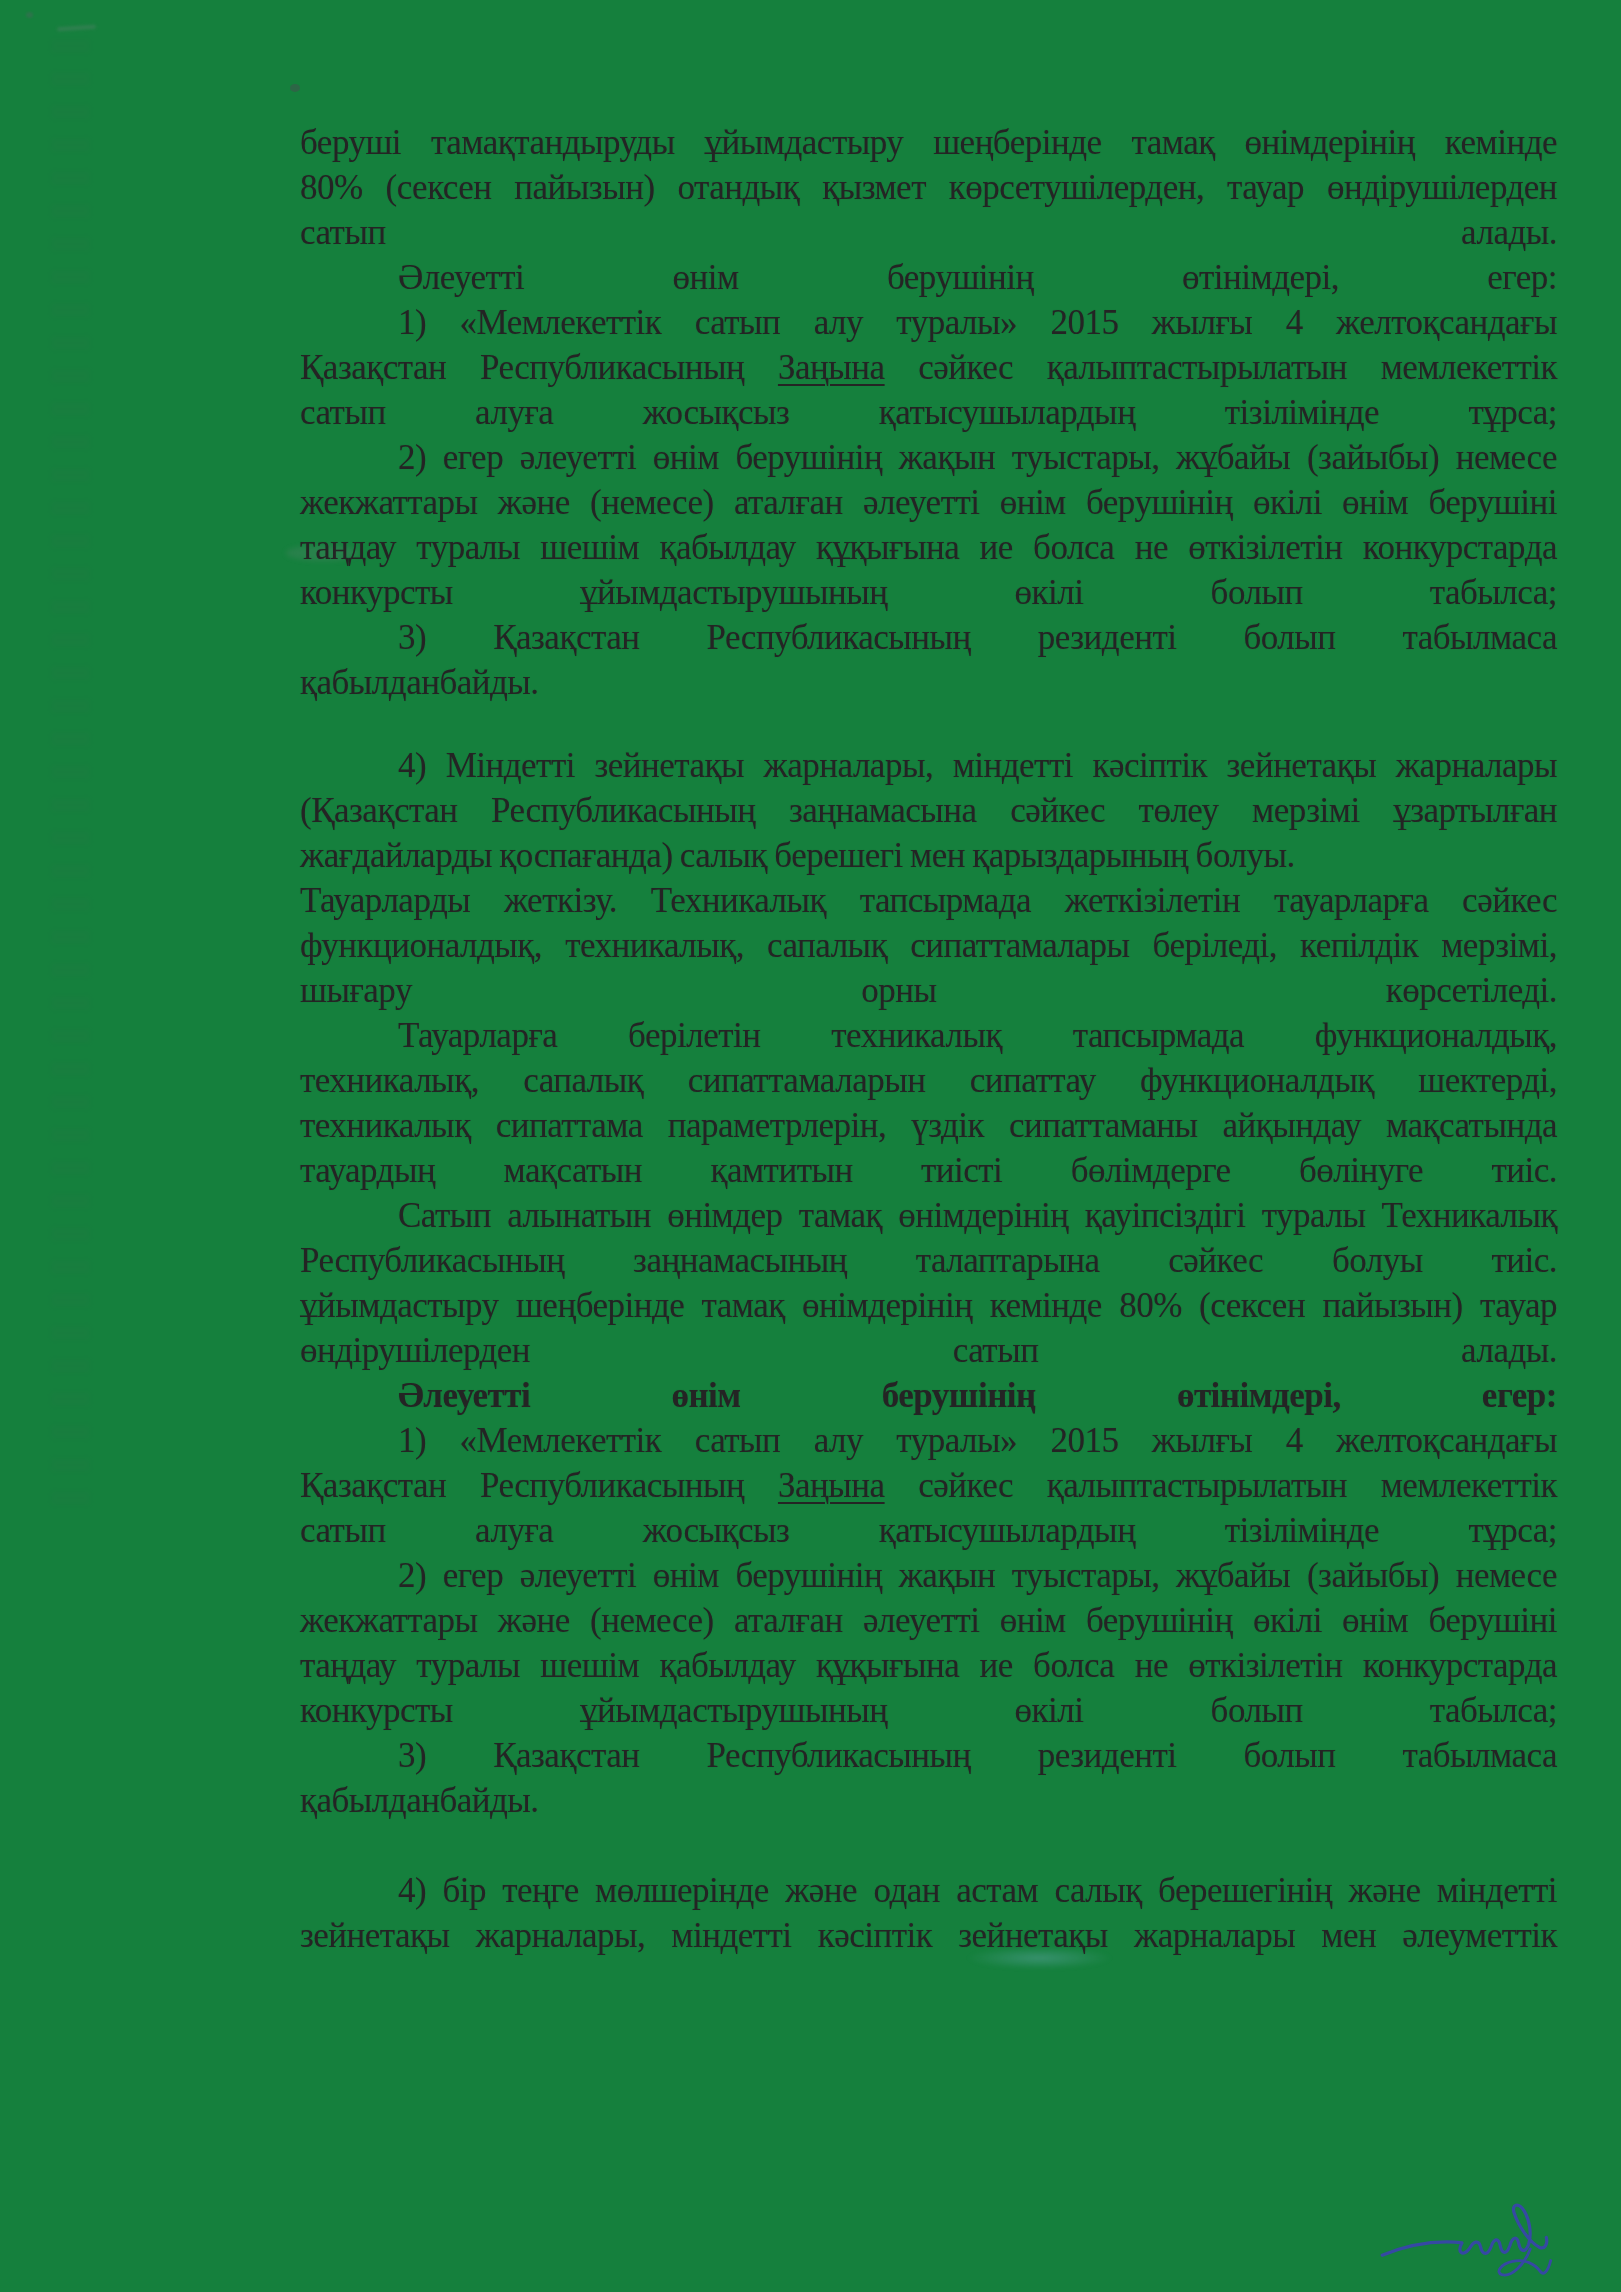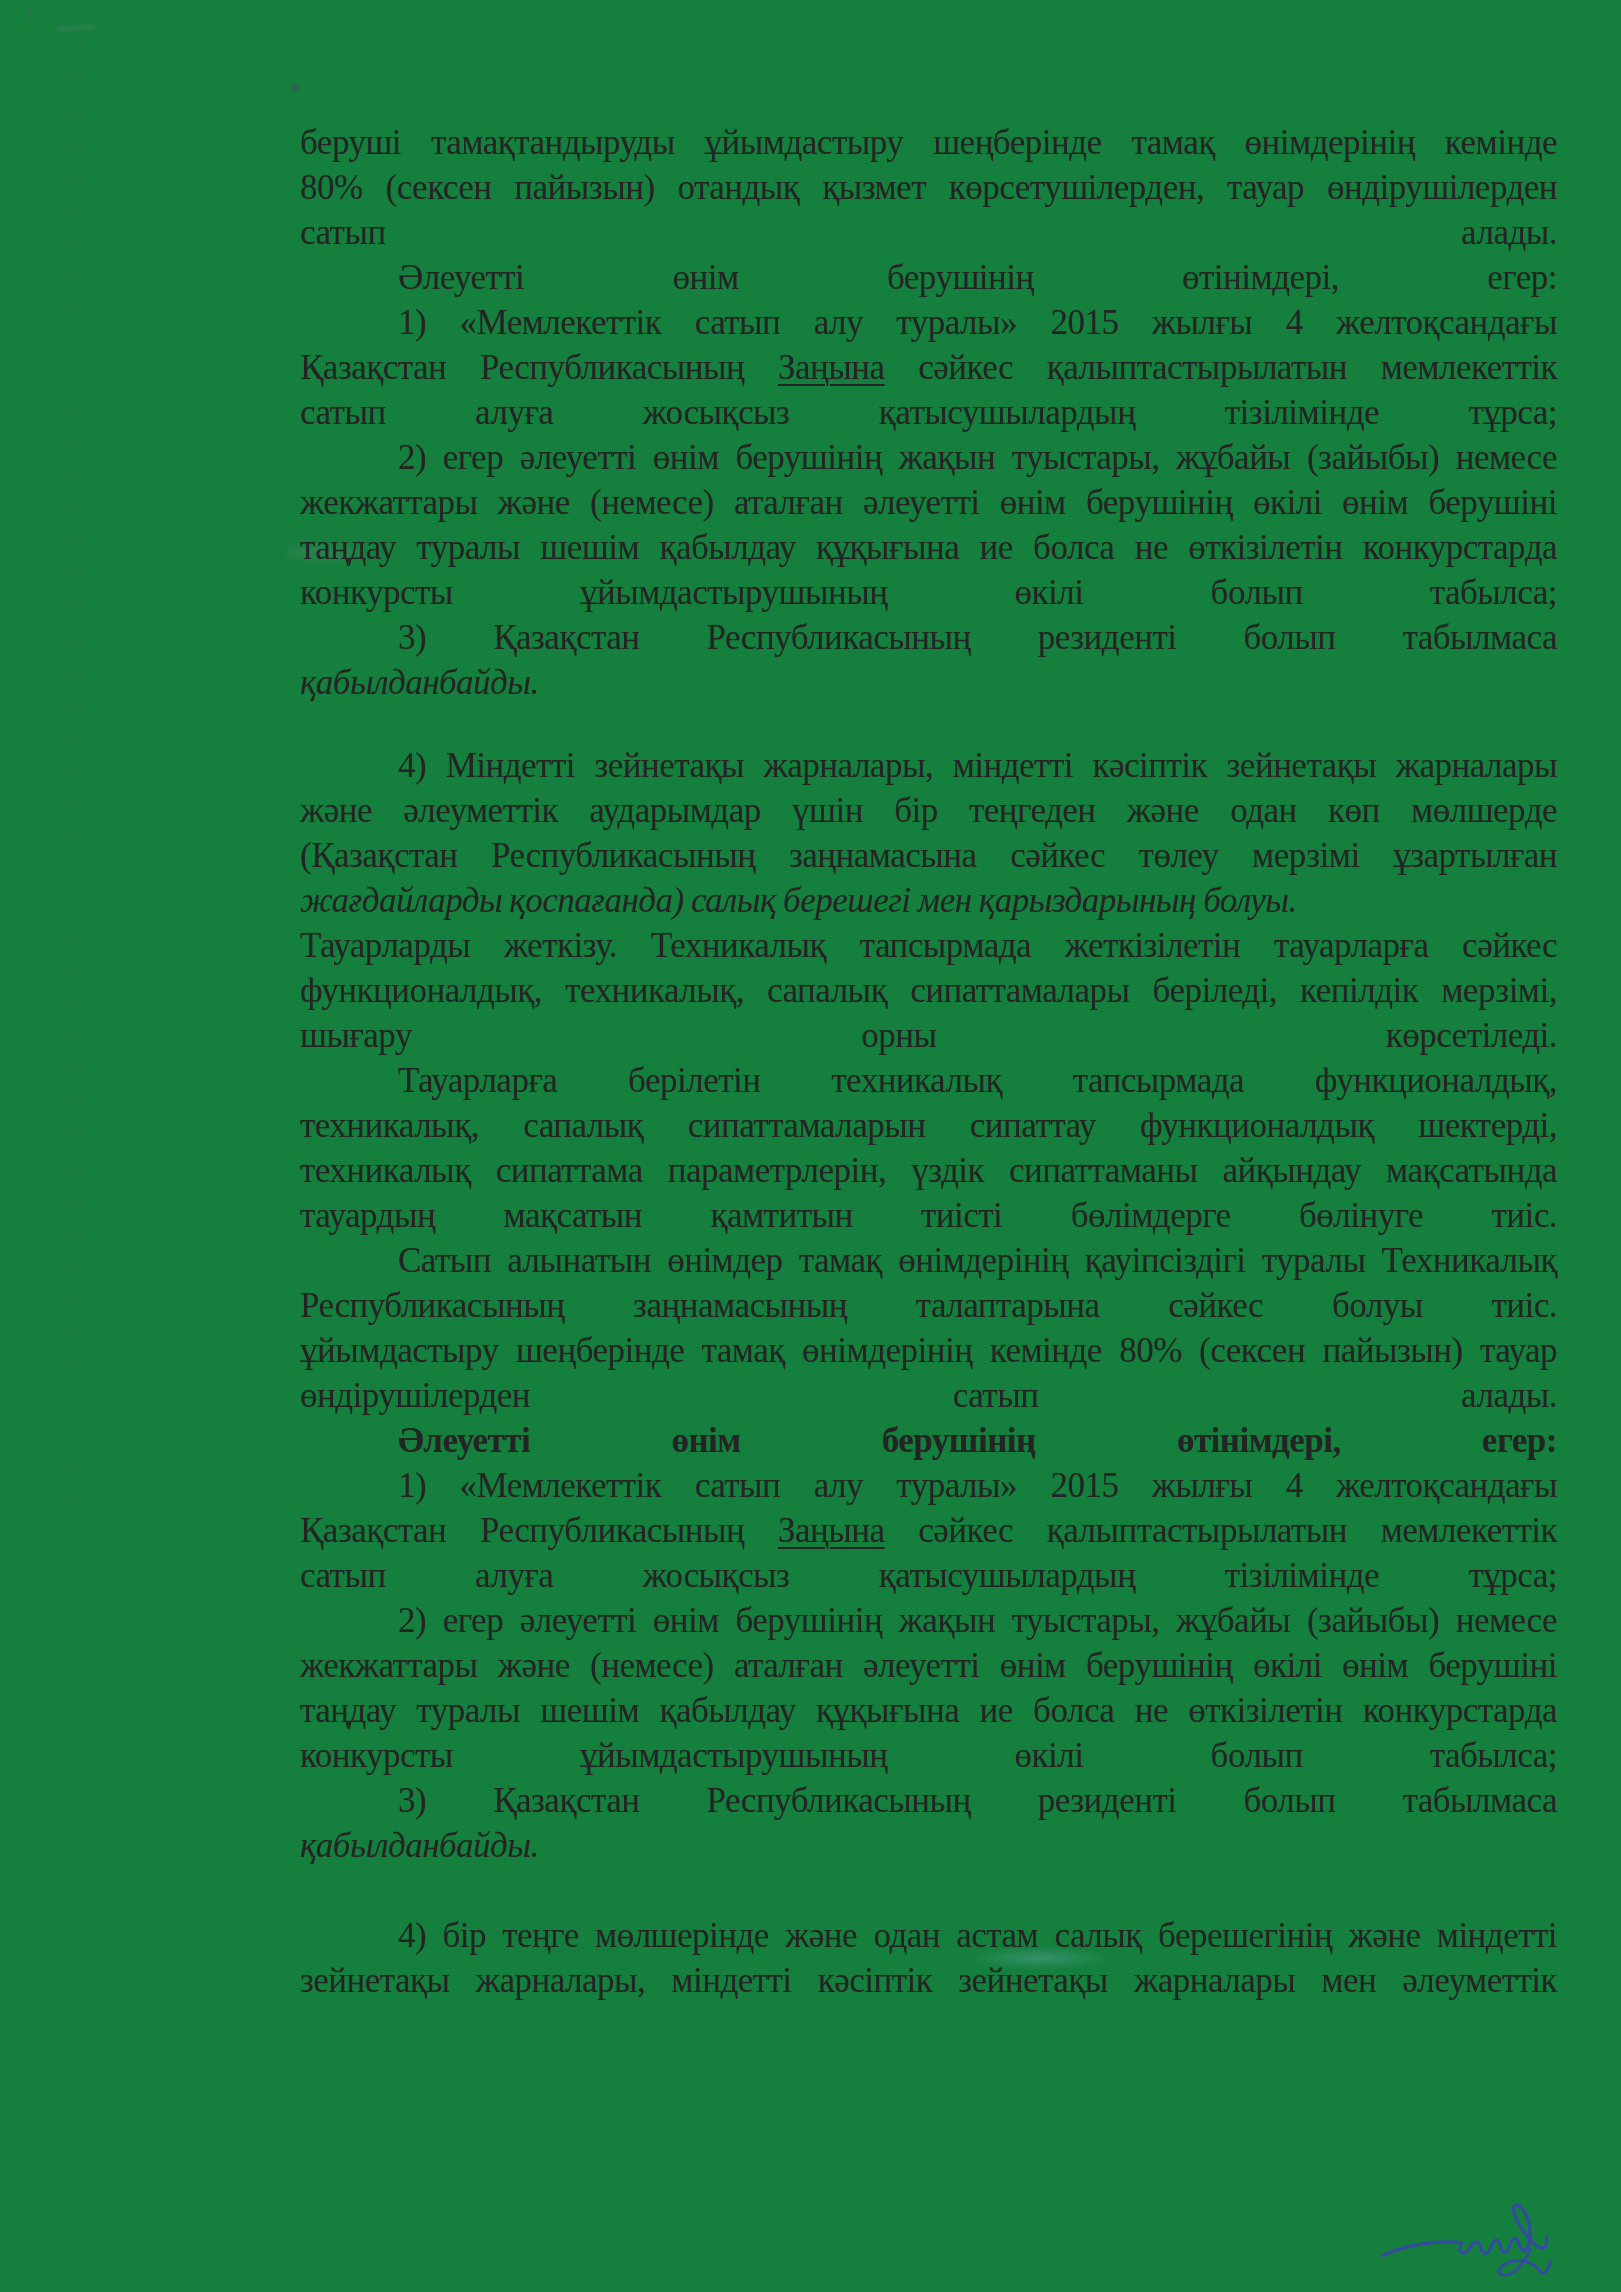--- a/index.html
+++ b/index.html
@@ -19,21 +19,21 @@
     line-height:45px;
     letter-spacing:-0.5px;
     word-spacing:-1px;
     text-shadow:0 0 1px rgba(40,40,40,0.25);
   }
   .line{
     text-align:justify;
     text-align-last:justify;
     min-height:45px;
   }
-  .line.left{text-align-last:left;font-style:italic;}
+  .line.left{text-align-last:left;}
   .line.bold{font-weight:bold;}
   .u{text-decoration:underline;text-decoration-thickness:2px;text-underline-offset:4.9px;}
   
   .bleed-strip{
     position:absolute;left:51px;top:39px;width:39px;height:1470px;
     background:repeating-linear-gradient(180deg,#4a5e55 0 13.7px,transparent 13.7px 33px);
     opacity:0.06;filter:blur(2.9px);
   }
   .corner-speck-1{position:absolute;left:25.5px;top:11.8px;width:7.8px;height:5.9px;border-radius:50%;
     background:rgba(90,95,100,0.35);filter:blur(1px);}
@@ -72,21 +72,20 @@
       <div class="line" style="text-indent: 98px;"><span>1) «Мемлекеттік сатып алу туралы» 2015 жылғы 4 желтоқсандағы</span></div>
       <div class="line"><span>Қазақстан Республикасының </span><span class="u">Заңына</span><span> сәйкес қалыптастырылатын мемлекеттік</span></div>
       <div class="line"><span>сатып алуға жосықсыз қатысушылардың тізілімінде тұрса;</span></div>
       <div class="line" style="text-indent: 98px;"><span>2) егер әлеуетті өнім берушінің жақын туыстары, жұбайы (зайыбы) немесе</span></div>
       <div class="line"><span>жекжаттары және (немесе) аталған әлеуетті өнім берушінің өкілі өнім берушіні</span></div>
       <div class="line"><span>таңдау туралы шешім қабылдау құқығына ие болса не өткізілетін конкурстарда</span></div>
       <div class="line"><span>конкурсты ұйымдастырушының өкілі болып табылса;</span></div>
       <div class="line" style="text-indent: 98px;"><span>3) Қазақстан Республикасының резиденті болып табылмаса</span></div>
       <div class="line left"><span>қабылданбайды.</span></div>
       <div class="line" style="text-indent: 98px; margin-top: 38px;"><span>4) Міндетті зейнетақы жарналары, міндетті кәсіптік зейнетақы жарналары</span></div>
-      <div class="line"><span>және әлеуметтік аударымдар үшін бір теңгеден және одан көп мөлшерде</span></div>
       <div class="line"><span>(Қазақстан Республикасының заңнамасына сәйкес төлеу мерзімі ұзартылған</span></div>
       <div class="line left"><span>жағдайларды қоспағанда) салық берешегі мен қарыздарының болуы.</span></div>
       <div class="line"><span>Тауарларды жеткізу. Техникалық тапсырмада жеткізілетін тауарларға сәйкес</span></div>
       <div class="line"><span>функционалдық, техникалық, сапалық сипаттамалары беріледі, кепілдік мерзімі,</span></div>
       <div class="line"><span>шығару орны көрсетіледі.</span></div>
       <div class="line" style="text-indent: 98px;"><span>Тауарларға берілетін техникалық тапсырмада функционалдық,</span></div>
       <div class="line"><span>техникалық, сапалық сипаттамаларын сипаттау функционалдық шектерді,</span></div>
       <div class="line"><span>техникалық сипаттама параметрлерін, үздік сипаттаманы айқындау мақсатында</span></div>
       <div class="line"><span>тауардың мақсатын қамтитын тиісті бөлімдерге бөлінуге тиіс.</span></div>
       <div class="line" style="text-indent: 98px;"><span>Сатып алынатын өнімдер тамақ өнімдерінің қауіпсіздігі туралы Техникалық</span></div>

